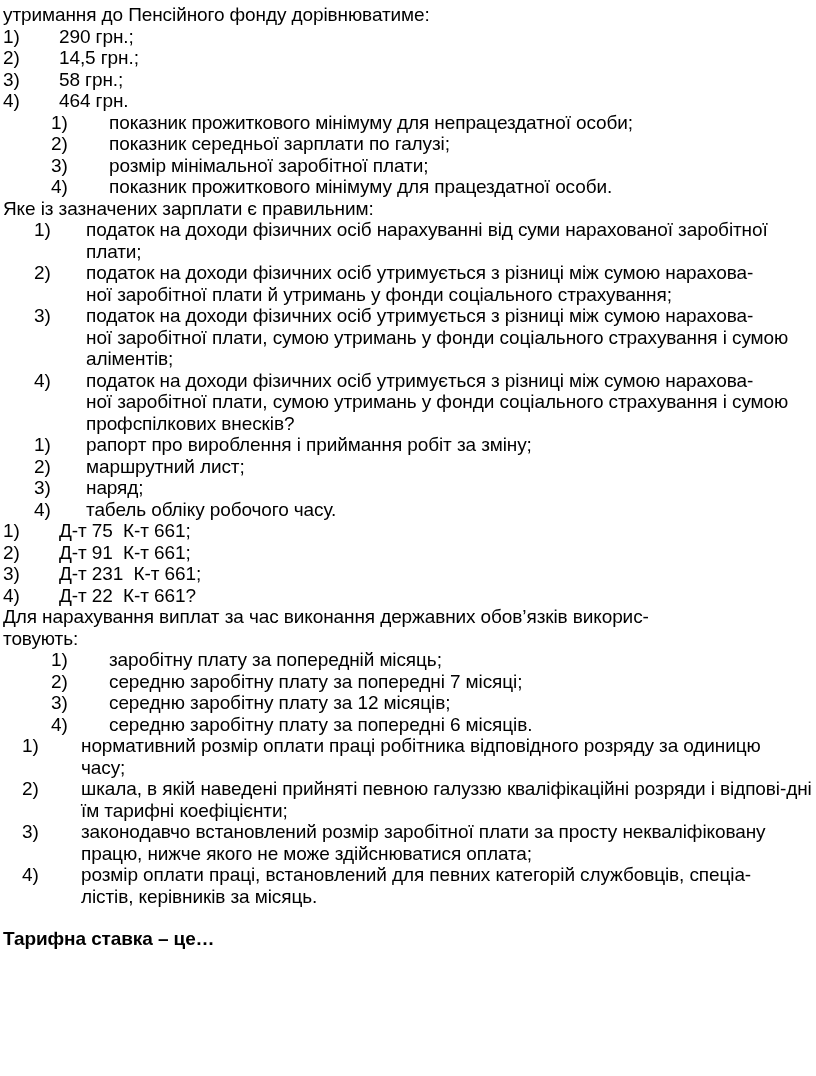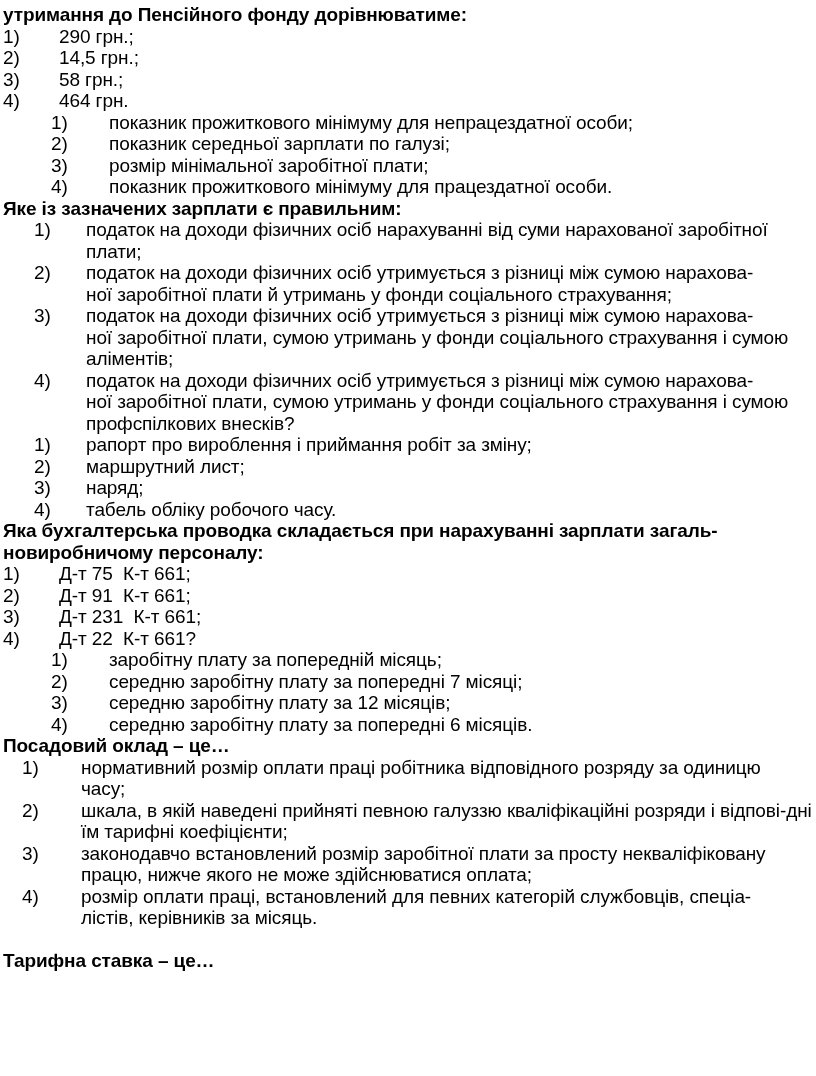--- a/index.html
+++ b/index.html
@@ -16,21 +16,21 @@
     font-size: 19px;
     line-height: 21.5px;
     letter-spacing: -0.1px;
   }
   .page {
     padding: 4px 2px 0 3px;
     width: 811px;
   }
   .stem {
     margin: 0;
-    font-weight: 700;
+    font-weight: 400;
     white-space: pre-wrap;
   }
   .opt {
     display: flex;
     align-items: flex-start;
   }
   .num {
     flex: 0 0 auto;
   }
   .txt {
@@ -147,22 +147,20 @@
           <span class="txt">наряд;</span>
         </div>
       <div class="opt">
           <span class="num">4)</span>
           <span class="txt">табель обліку робочого часу.</span>
         </div>
     </div>
   </section>
 
   <section>
-    <p class="stem">Яка бухгалтерська проводка складається при нарахуванні зарплати загаль-
-новиробничому персоналу:</p>
     <div class="opts-flush">
       <div class="opt">
           <span class="num">1)</span>
           <span class="txt">Д-т 75  К-т 661;</span>
         </div>
       <div class="opt">
           <span class="num">2)</span>
           <span class="txt">Д-т 91  К-т 661;</span>
         </div>
       <div class="opt">
@@ -170,20 +168,22 @@
           <span class="txt">Д-т 231  К-т 661;</span>
         </div>
       <div class="opt">
           <span class="num">4)</span>
           <span class="txt">Д-т 22  К-т 661?</span>
         </div>
     </div>
   </section>
 
   <section>
+    <p class="stem">Для нарахування виплат за час виконання державних обов’язків викорис-
+товують:</p>
     <div class="opts-indent">
       <div class="opt">
           <span class="num">1)</span>
           <span class="txt">заробітну плату за попередній місяць;</span>
         </div>
       <div class="opt">
           <span class="num">2)</span>
           <span class="txt">середню заробітну плату за попередні 7 місяці;</span>
         </div>
       <div class="opt">
@@ -191,21 +191,20 @@
           <span class="txt">середню заробітну плату за 12 місяців;</span>
         </div>
       <div class="opt">
           <span class="num">4)</span>
           <span class="txt">середню заробітну плату за попередні 6 місяців.</span>
         </div>
     </div>
   </section>
 
   <section>
-    <p class="stem">Посадовий оклад – це…</p>
     <div class="opts-hang-sm">
       <div class="opt">
           <span class="num">1)</span>
           <span class="txt">нормативний розмір оплати праці робітника відповідного розряду за одиницю
 часу;</span>
         </div>
       <div class="opt">
           <span class="num">2)</span>
           <span class="txt">шкала, в якій наведені прийняті певною галуззю кваліфікаційні розряди і відпові-дні
 їм тарифні коефіцієнти;</span>

